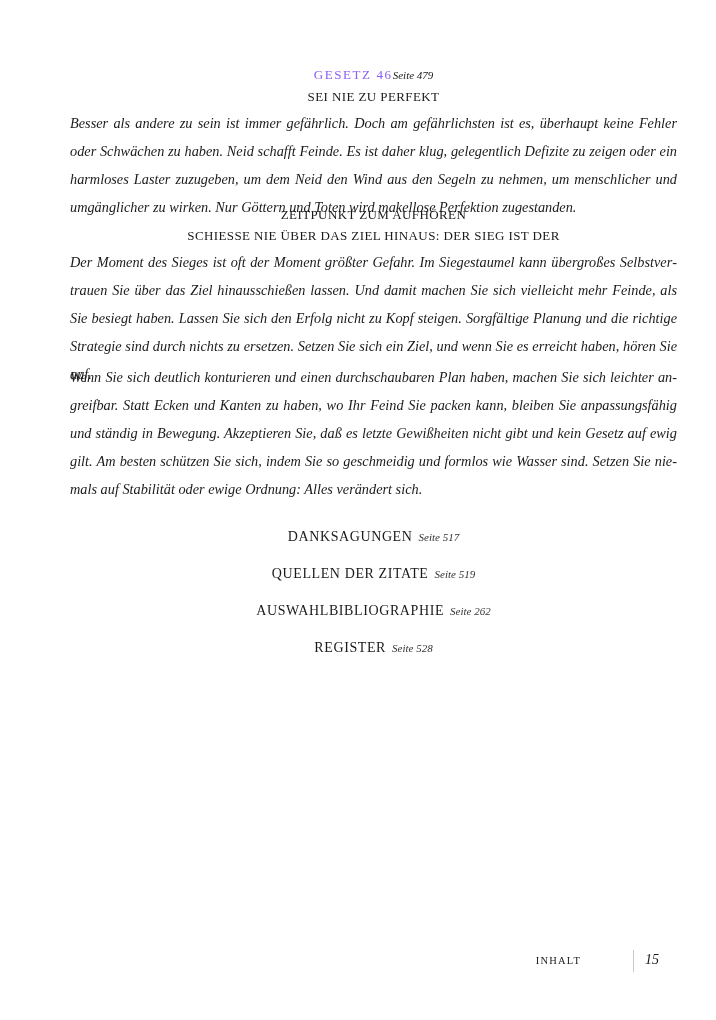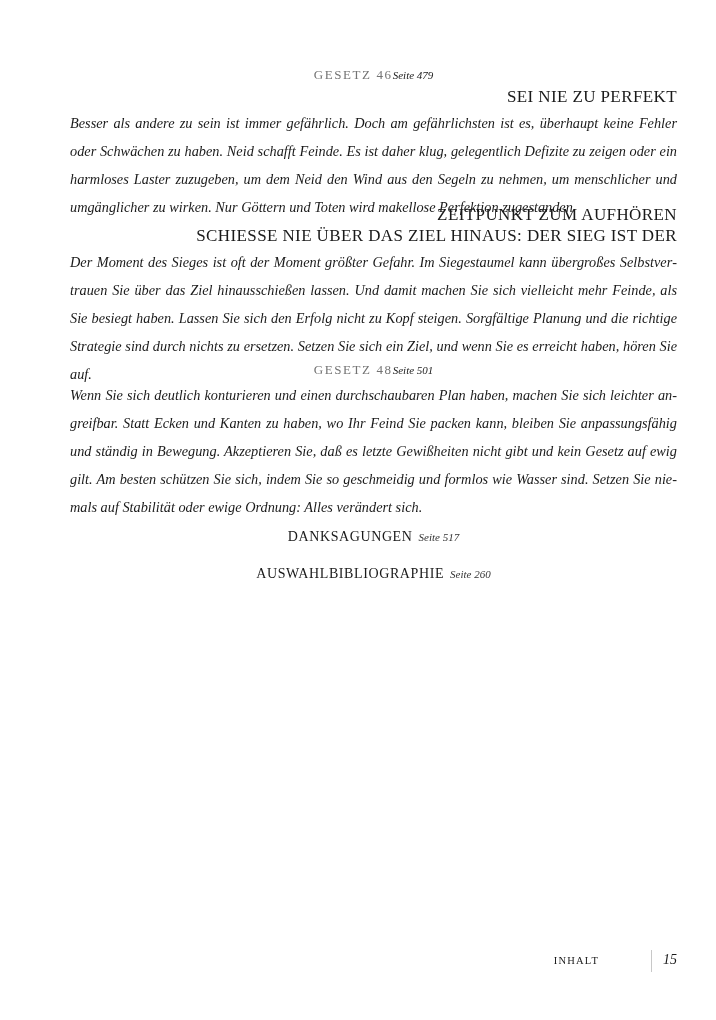--- a/index.html
+++ b/index.html
@@ -4,31 +4,31 @@
   <style>
     html, body { margin: 0; padding: 0; }
     body {
       width: 716px; height: 1020px; background: #ffffff; position: relative;
       font-family: "Liberation Serif", "DejaVu Serif", serif; color: #1a1a1a;
       overflow: hidden;
     }
     .page { position: absolute; left: 70px; top: 0; width: 607px; }
     .law { position: absolute; left: 0; width: 607px; }
     .law-head { text-align: center; font-size: 13px; line-height: 18px; }
-    .law-num { color: #737373; letter-spacing: 1.6px; font-size: 13px; text-align: right; }
+    .law-num { color: #8b5cf6; letter-spacing: 1.6px; font-size: 13px; text-align: right; }
     .law-page { font-style: italic; font-size: 11px; margin-left: 0; color: #222; }
-    .law-title { text-align: right; font-size: 17px; letter-spacing: 0.4px; line-height: 21px; margin-top: 2px; }
+    .law-title { text-align: center; font-size: 13px; letter-spacing: 0.4px; line-height: 21px; margin-top: 2px; }
     .law-text {
       font-style: italic; font-size: 14.3px; line-height: 28px; text-align: justify;
       hyphens: manual; margin-top: 2px;
     }
     .appendix { position: absolute; left: 0; width: 607px; text-align: center; }
     .app-item { height: 37px; line-height: 37px; font-size: 14px; letter-spacing: 0.6px; text-align: center; }
     .app-page { font-style: italic; font-size: 11px; margin-left: 6px; letter-spacing: 0; color: #333; }
-    .footer { position: absolute; top: 950px; left: 560px; width: 117px; height: 22px; }
+    .footer { position: absolute; top: 950px; left: 542px; width: 117px; height: 22px; }
     .footer-label { position: absolute; right: 78px; top: 5px; font-size: 10.5px; letter-spacing: 1.2px; }
     .footer-div { position: absolute; left: 91px; top: 0; width: 1px; height: 22px; background: #c8c8c8; }
     .footer-num { position: absolute; right: 0; top: 2px; font-size: 14px; font-style: italic; }
   </style>
 </head>
 <body>
 
 <div class="page">
 
   <div class="law" style="top:66px;">
@@ -43,32 +43,35 @@
 
   <div class="law" style="top:202px;">
     <div class="law-title">
       <div>ZEITPUNKT ZUM AUFHÖREN</div>
       <div>SCHIESSE NIE ÜBER DAS ZIEL HINAUS: DER SIEG IST DER</div>
     </div>
     <div class="law-text">Der Moment des Sieges ist oft der Moment größter Gefahr. Im Siegestaumel kann übergroßes Selbstver­trauen Sie über das Ziel hinausschießen lassen. Und damit machen Sie sich vielleicht mehr Feinde, als Sie besiegt haben. Lassen Sie sich den Erfolg nicht zu Kopf steigen. Sorgfältige Planung und die richtige Stra­tegie sind durch nichts zu ersetzen. Setzen Sie sich ein Ziel, und wenn Sie es erreicht haben, hören Sie auf.</div>
   </div>
 
   <div class="law" style="top:361px;">
-    <div class="law-head">
-      <span class="law-num">GESETZ 48</span><span class="law-page">Seite 501</span>
-    </div>
     <div class="law-text">Wenn Sie sich deutlich konturieren und einen durchschaubaren Plan haben, machen Sie sich leichter an­greifbar. Statt Ecken und Kanten zu haben, wo Ihr Feind Sie packen kann, bleiben Sie anpassungsfähig und ständig in Bewegung. Akzeptieren Sie, daß es letzte Gewißheiten nicht gibt und kein Gesetz auf ewig gilt. Am besten schützen Sie sich, indem Sie so geschmeidig und formlos wie Wasser sind. Setzen Sie nie­mals auf Stabilität oder ewige Ordnung: Alles verändert sich.</div>
   </div>
 
   <div class="appendix" style="top:518px;">
     <div class="app-item">
       <span>DANKSAGUNGEN</span><span class="app-page">Seite 517</span>
     </div>
     <div class="app-item">
-      <span>AUSWAHLBIBLIOGRAPHIE</span><span class="app-page">Seite 260</span>
+      <span>QUELLEN DER ZITATE</span><span class="app-page">Seite 519</span>
+    </div>
+    <div class="app-item">
+      <span>AUSWAHLBIBLIOGRAPHIE</span><span class="app-page">Seite 262</span>
+    </div>
+    <div class="app-item">
+      <span>REGISTER</span><span class="app-page">Seite 528</span>
     </div>
   </div>
 </div>
 
 <div class="footer">
   <span class="footer-label">INHALT</span>
   <span class="footer-div"></span>
   <span class="footer-num">15</span>
 </div>
 

